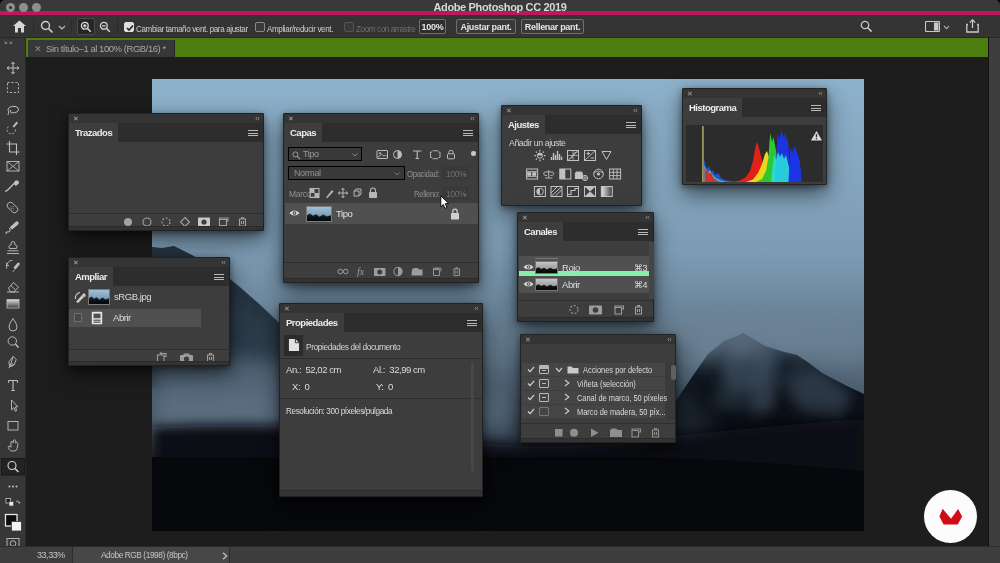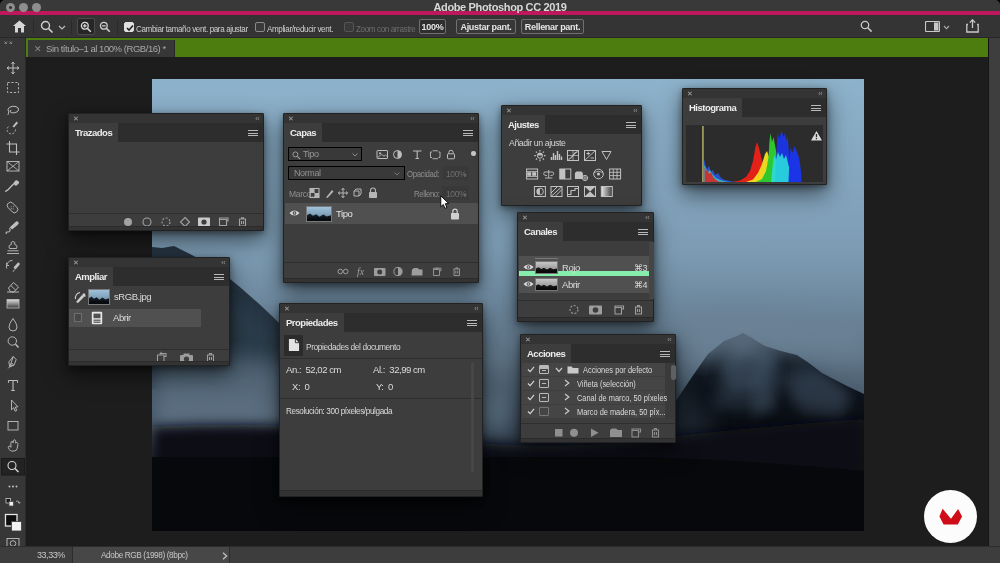--- a/index.html
+++ b/index.html
@@ -632,28 +632,20 @@
     <div class="ptext" style="left:6px;top:101px;transform:scaleX(0.86)">Resolución: 300 píxeles/pulgada</div>
     <div class="abs" style="left:191px;top:58px;width:3px;height:110px;background:#474747;border-radius:2px"></div>
     <div class="pgrip" style="height:6px"></div>
   </div>
 
   <div class="panel" style="left:520px;top:334px;width:156px;height:109px">
     <div class="ptop">
         <span class="px">✕</span>
         <span class="pc">‹‹</span>
       </div>
-    <div class="ptabs">
-        <div class="ptab">Acciones</div>
-        <div class="pmenu">
-          <div></div>
-          <div></div>
-          <div></div>
-        </div>
-      </div>
     <div class="abs" style="left:1px;top:28px;width:148px;height:56px;background:#454545"></div>
     <div class="abs" style="left:144px;top:28px;width:10px;height:56px;background:#3a3a3a"></div>
     <div class="acrow" style="top:28px">
       <svg class="abs" style="left:5px;top:3px" width="8" height="7" viewBox="0 0 9 8">
           <path d="M1 4 L3.5 6.5 L8 1" fill="none" stroke="#d6d6d6" stroke-width="1.3"></path>
         </svg>
       <div class="abs" style="left:17px;top:2px;width:10px;height:9px;border:1px solid #b9b9b9;border-radius:1px">
           <div style="height:2.5px;background:#b9b9b9"></div>
           <div style="width:4px;height:1.2px;background:#b9b9b9;margin:1.5px auto 0"></div>
         </div>

